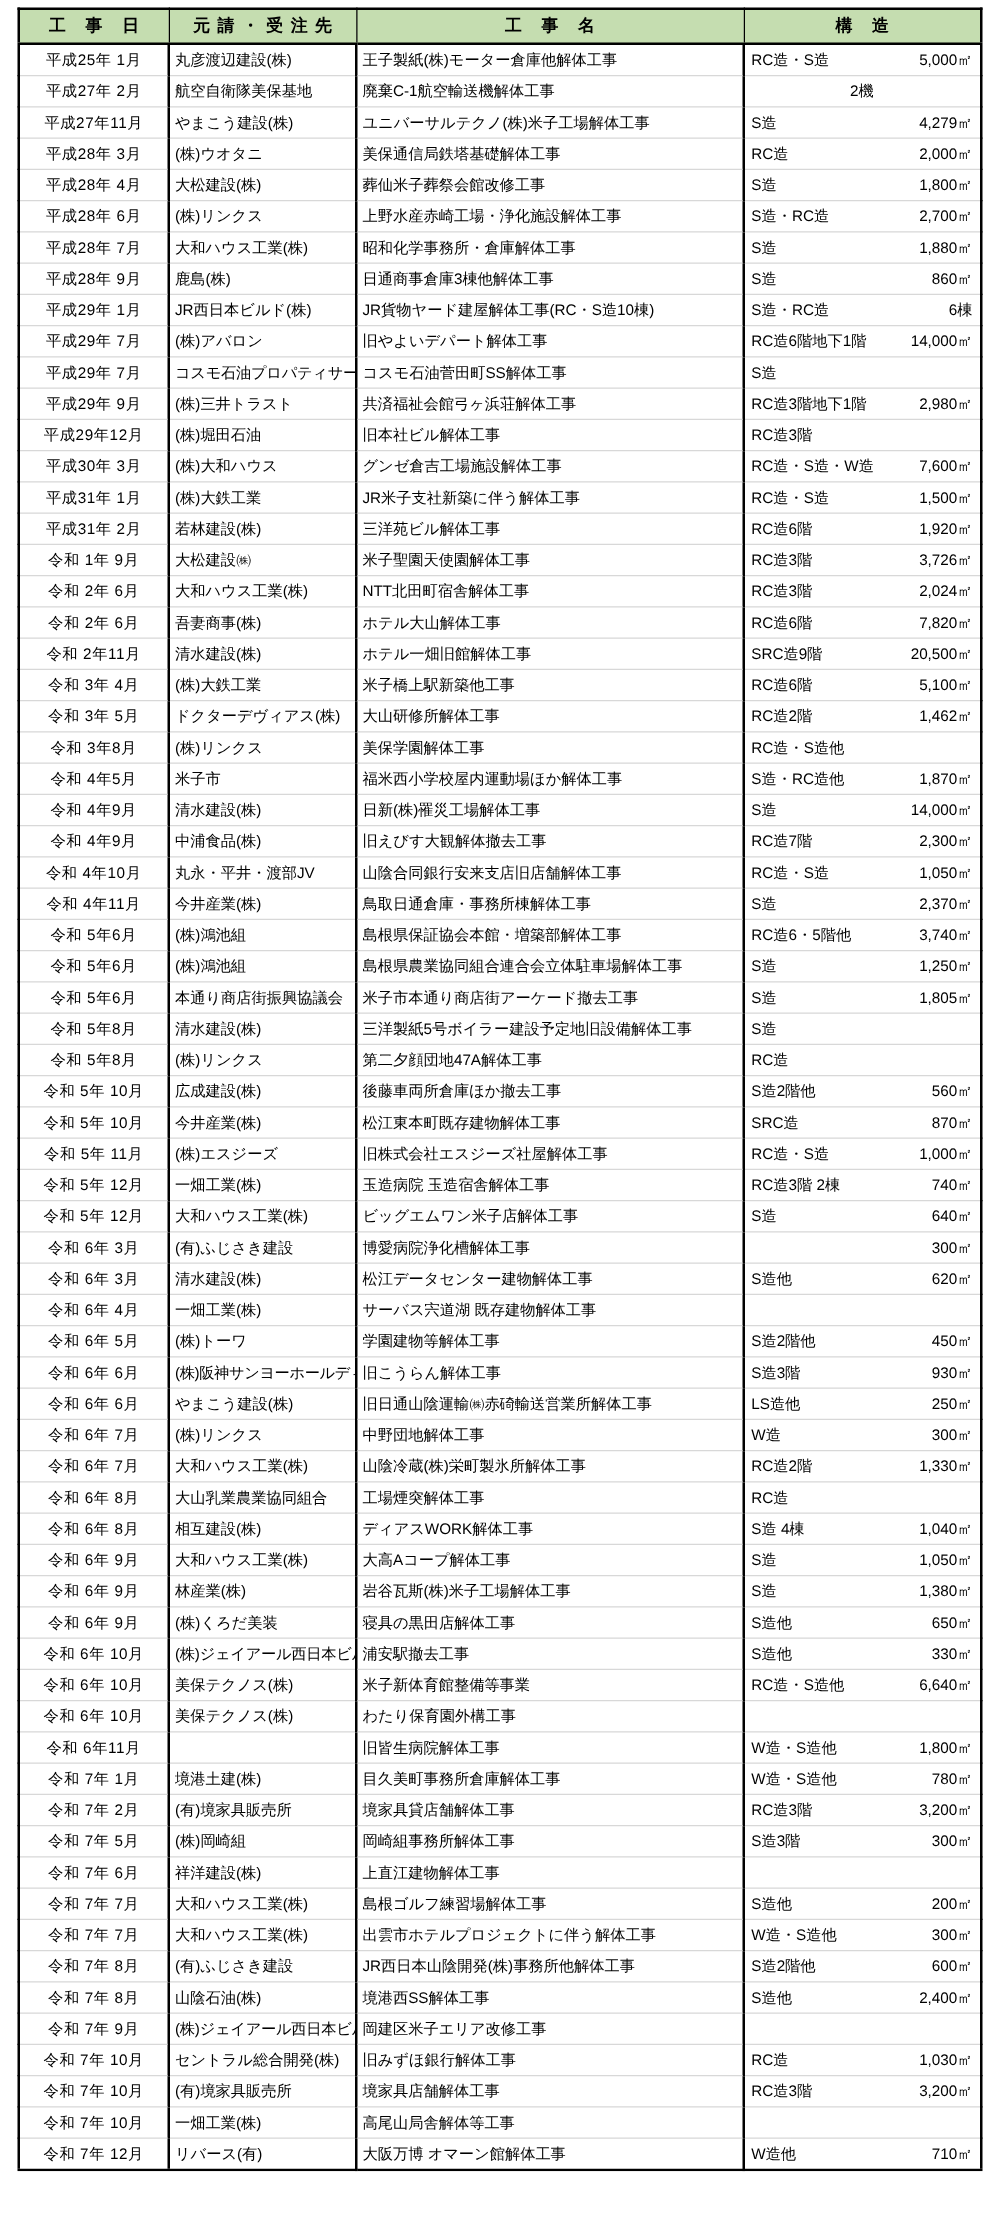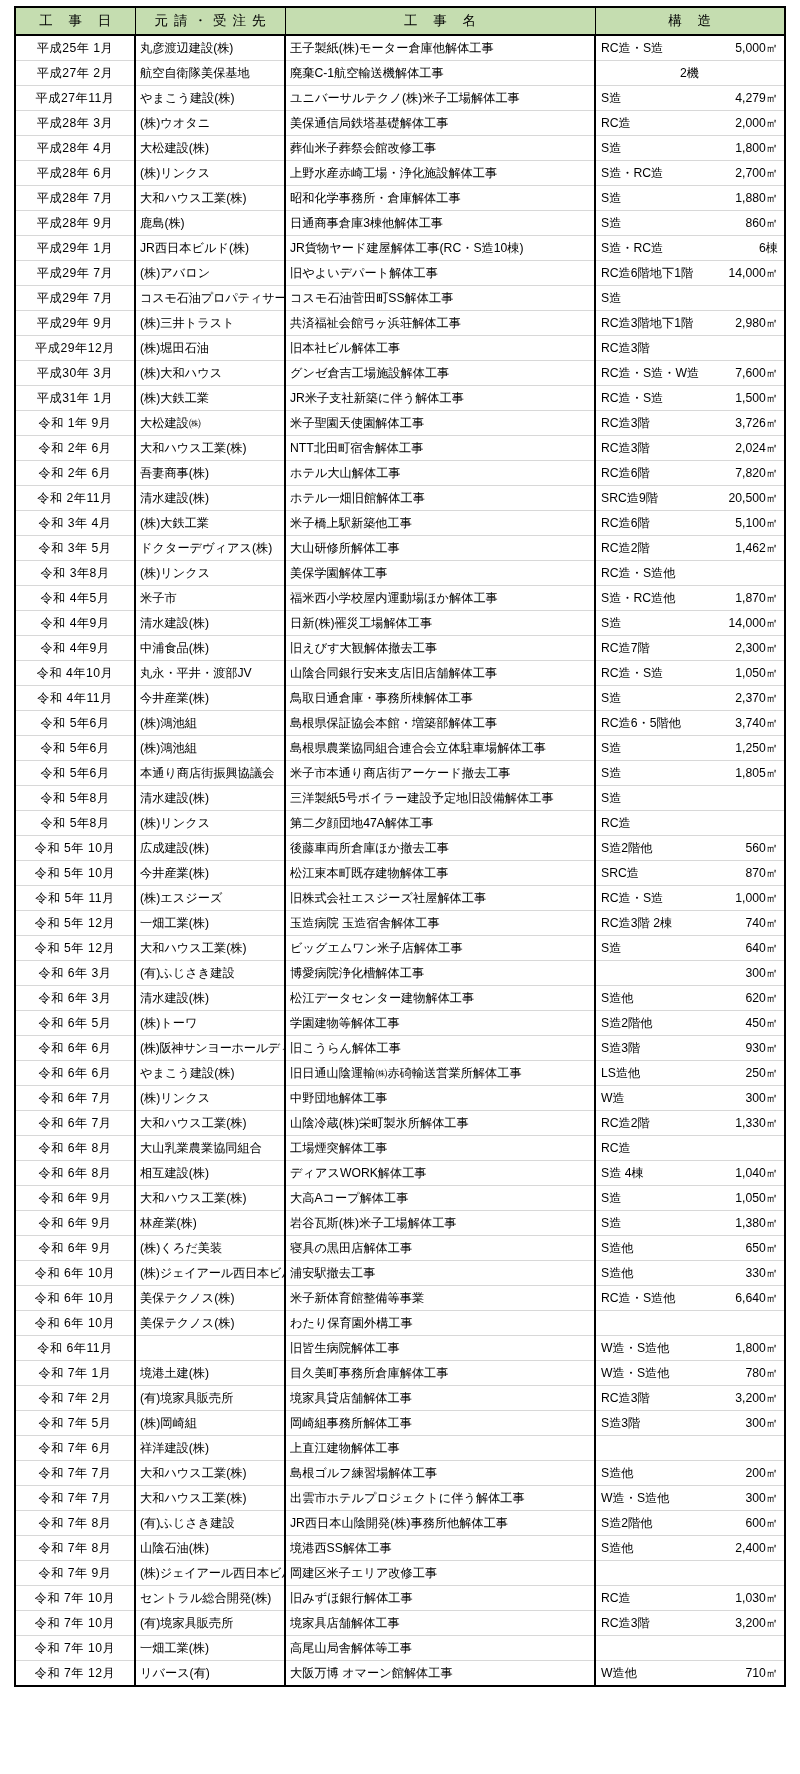--- a/index.html
+++ b/index.html
@@ -23,21 +23,21 @@
   #work-table col.c-client { width: 150px; }
   #work-table col.c-name   { width: 310px; }
   #work-table col.c-struct { width: 190px; }
 
   #work-table thead th {
     background: #c5ddb0;
     border: 1px solid #000000;
     border-bottom: 2px solid #000000;
     height: 26px;
     font-size: 13.5px;
-    font-weight: normal;
+    font-weight: bold;
     letter-spacing: 6px;
     text-indent: 6px;
     text-align: center;
     padding: 0;
     margin-left: 20px;
   }
   #work-table tbody td {
     border-left: 1px solid #000000;
     border-right: 1px solid #000000;
     border-top: none;
@@ -260,20 +260,31 @@
         <td class="client ">(株)大鉄工業</td>
         <td class="wname ">JR米子支社新築に伴う解体工事</td>
         <td class="struct">
           <div class="struct-inner">
             <span class="struct-kind ">RC造・S造</span>
             <span class="struct-area">1,500㎡</span>
           </div>
         </td>
       </tr>
       <tr>
+        <td class="date">平成31年 2月</td>
+        <td class="client ">若林建設(株)</td>
+        <td class="wname ">三洋苑ビル解体工事</td>
+        <td class="struct">
+          <div class="struct-inner">
+            <span class="struct-kind ">RC造6階</span>
+            <span class="struct-area">1,920㎡</span>
+          </div>
+        </td>
+      </tr>
+      <tr>
         <td class="date">令和 1年 9月</td>
         <td class="client ">大松建設㈱</td>
         <td class="wname ">米子聖園天使園解体工事</td>
         <td class="struct">
           <div class="struct-inner">
             <span class="struct-kind ">RC造3階</span>
             <span class="struct-area">3,726㎡</span>
           </div>
         </td>
       </tr>
@@ -520,20 +531,31 @@
         </td>
       </tr>
       <tr>
         <td class="date">令和 6年 3月</td>
         <td class="client ">清水建設(株)</td>
         <td class="wname ">松江データセンター建物解体工事</td>
         <td class="struct">
           <div class="struct-inner">
             <span class="struct-kind ">S造他</span>
             <span class="struct-area">620㎡</span>
+          </div>
+        </td>
+      </tr>
+      <tr>
+        <td class="date">令和 6年 4月</td>
+        <td class="client ">一畑工業(株)</td>
+        <td class="wname ">サーバス宍道湖 既存建物解体工事</td>
+        <td class="struct">
+          <div class="struct-inner">
+            <span class="struct-kind "></span>
+            <span class="struct-area"></span>
           </div>
         </td>
       </tr>
       <tr>
         <td class="date">令和 6年 5月</td>
         <td class="client ">(株)トーワ</td>
         <td class="wname ">学園建物等解体工事</td>
         <td class="struct">
           <div class="struct-inner">
             <span class="struct-kind ">S造2階他</span>

